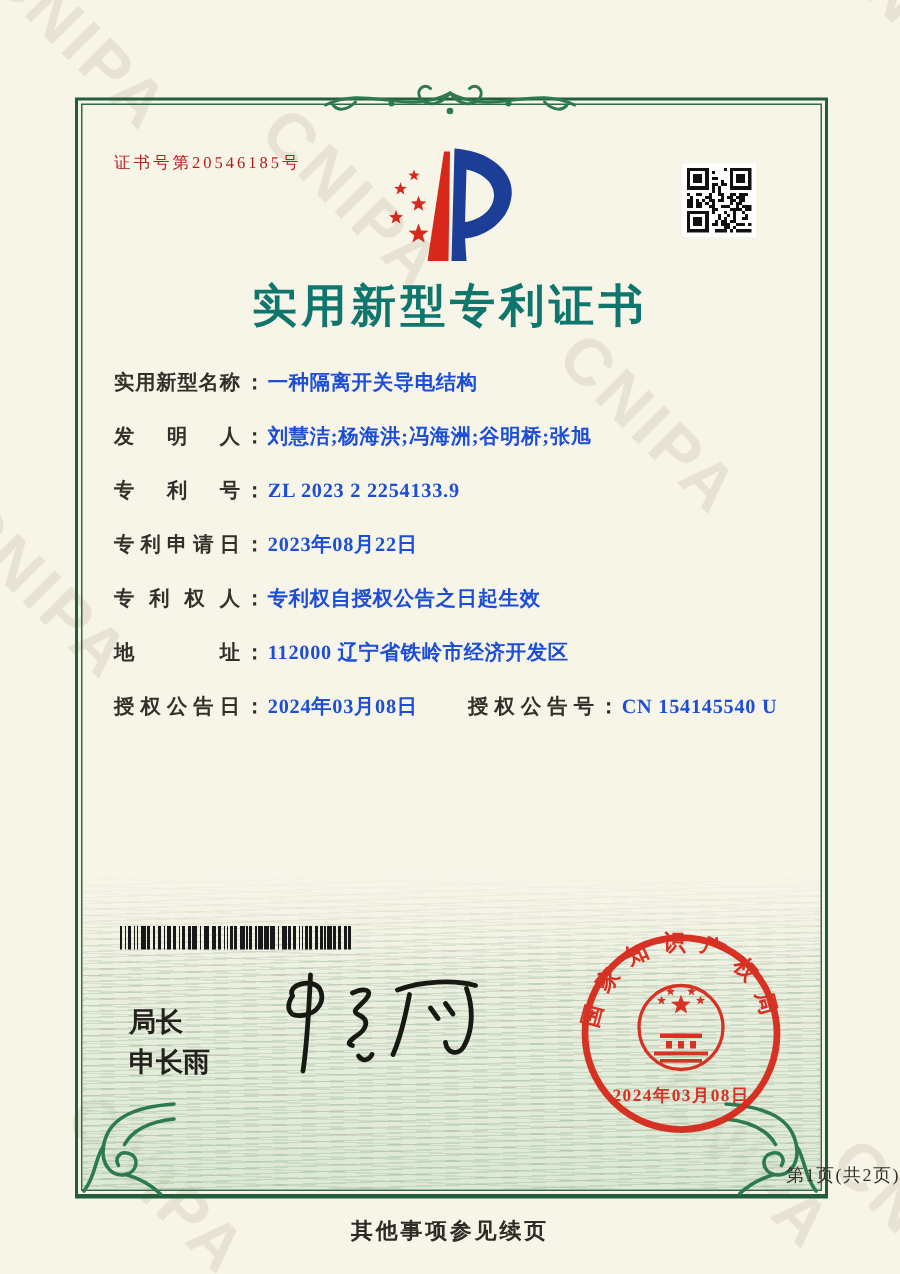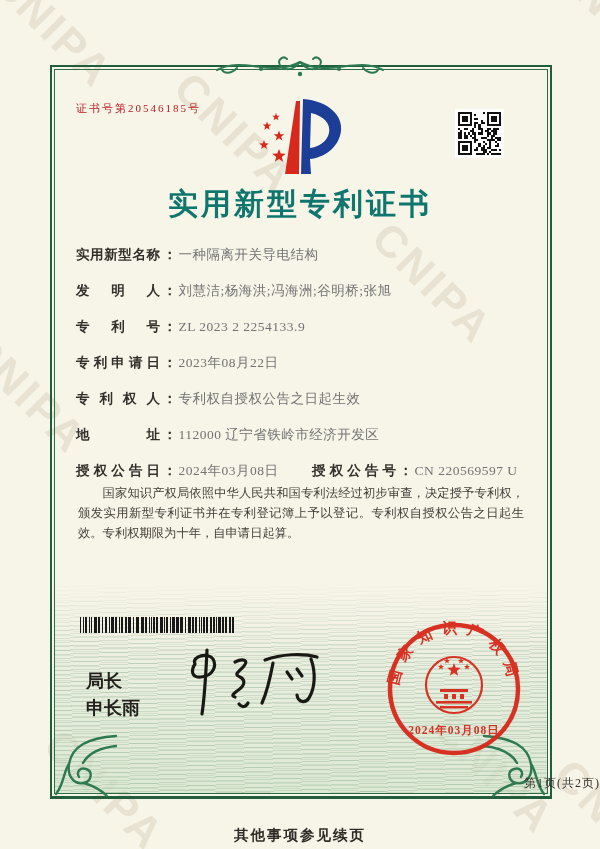--- a/index.html
+++ b/index.html
@@ -47,21 +47,21 @@
     position:absolute;left:0;top:184px;width:100%;text-align:center;
     font-size:30px;font-weight:700;letter-spacing:3px;color:#0f766e;z-index:4;
   }
   
   .row{position:absolute;left:76px;width:450px;font-size:13.5px;z-index:4;white-space:nowrap;}
   .flabel{
     display:inline-block;width:84px;text-align:justify;text-align-last:justify;
     font-weight:600;color:#33302b;vertical-align:baseline;
   }
   .fcolon{font-weight:600;margin:0 2px 0 3px;}
-  .fvalue{font-weight:400;color:#737373;letter-spacing:.5px;}
+  .fvalue{font-weight:700;color:#1d4ed8;letter-spacing:.5px;}
   .pair2{position:absolute;left:236px;top:0;}
   .pair2 .flabel{width:84px;}
   
   .legal{
     position:absolute;left:78px;top:483px;width:446px;z-index:4;
     font-size:12.3px;line-height:20px;color:#413e37;text-align:justify;
   }
   .legal p{margin:0;text-indent:2em;}
   
   .barcode{position:absolute;left:80px;top:617px;z-index:4;}
@@ -71,21 +71,21 @@
     font-weight:700;font-size:18px;color:#23211d;line-height:27px;
   }
   .signature{position:absolute;left:183px;top:646px;z-index:5;}
   .seal{position:absolute;left:386px;top:621px;z-index:6;opacity:.95;}
   .page-no{
     position:absolute;left:0;top:775px;width:100%;text-align:right;
     font-size:12px;color:#33302b;z-index:4;letter-spacing:1px;
   }
   .continuation{
     position:absolute;left:0;top:811px;width:100%;text-align:center;
-    font-size:14.5px;font-weight:600;letter-spacing:2px;color:#2e2b26;z-index:2;margin-top:15px;
+    font-size:14.5px;font-weight:600;letter-spacing:2px;color:#2e2b26;z-index:2;
   }
   svg{display:block;}
 </style>
 </head>
 <body>
 
 <span class="wm" style="left:-22px;top:2px">CNIPA</span>
 <span class="wm" style="left:538px;top:-12px">CNIPA</span>
 <span class="wm" style="left:160px;top:108px">CNIPA</span>
 <span class="wm" style="left:358px;top:258px">CNIPA</span>
@@ -288,26 +288,25 @@
 </div>
 <div class="row" style="top:390px">
   <span class="flabel">专利权人</span><span class="fcolon">：</span><span class="fvalue">专利权自授权公告之日起生效</span>
 </div>
 <div class="row" style="top:426px">
   <span class="flabel">地址</span><span class="fcolon">：</span><span class="fvalue">112000 辽宁省铁岭市经济开发区</span>
 </div>
 <div class="row" style="top:462px">
   <span class="flabel">授权公告日</span><span class="fcolon">：</span><span class="fvalue">2024年03月08日</span>
   <span class="pair2">
-    <span class="flabel">授权公告号</span><span class="fcolon">：</span><span class="fvalue">CN 220569597 U</span>
+    <span class="flabel">授权公告号</span><span class="fcolon">：</span><span class="fvalue">CN 154145540 U</span>
   </span>
 </div>
 
 <div class="legal">
-  <p>国家知识产权局依照中华人民共和国专利法经过初步审查，决定授予专利权，颁发实用新型专利证书并在专利登记簿上予以登记。专利权自授权公告之日起生效。专利权期限为十年，自申请日起算。</p>
 </div>
 
 <svg class="barcode" id="barcode-svg" width="158" height="16" viewBox="0 0 158 16" shape-rendering="crispEdges">
     <rect x="0" y="0" width="1" height="16" fill="#181818"></rect>
     <rect x="3" y="0" width="1" height="16" fill="#181818"></rect>
     <rect x="5" y="0" width="2" height="16" fill="#181818"></rect>
     <rect x="9" y="0" width="1" height="16" fill="#181818"></rect>
     <rect x="11" y="0" width="1" height="16" fill="#181818"></rect>
     <rect x="14" y="0" width="3" height="16" fill="#181818"></rect>
     <rect x="18" y="0" width="2" height="16" fill="#181818"></rect>

